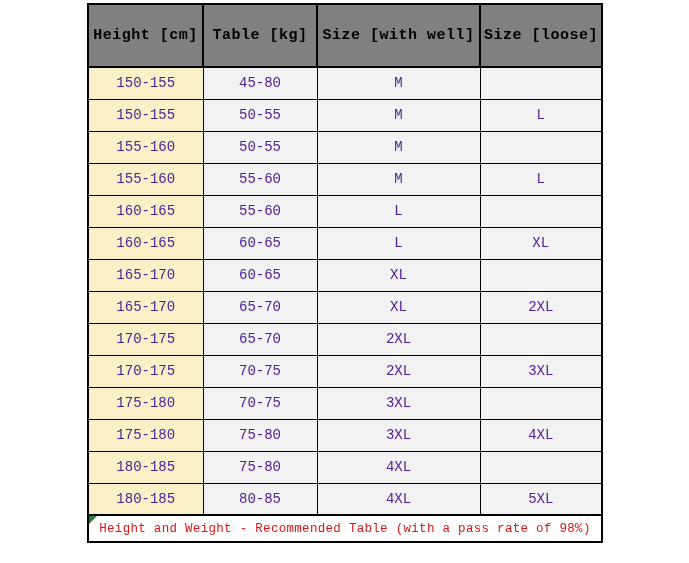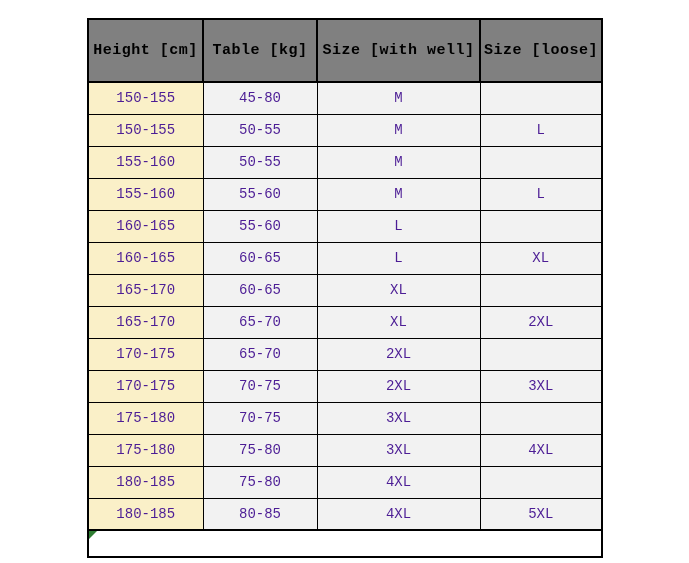--- a/index.html
+++ b/index.html
@@ -16,21 +16,21 @@
     margin: 0;
     padding: 0;
     width: 689px;
     height: 563px;
     background: var(--page-bg);
     font-family: "Liberation Mono", "DejaVu Sans Mono", monospace;
   }
   .table-wrap {
     position: absolute;
     left: 87px;
-    top: 18px;
+    top: 3px;
   }
   table.size-chart {
     border-collapse: collapse;
     table-layout: fixed;
     width: 514px;
     border: 2px solid var(--border);
   }
   col.c1 { width: 115px; }
   col.c2 { width: 114px; }
   col.c3 { width: 163px; }
@@ -181,17 +181,18 @@
           <td class="col-height">180-185</td>
           <td>80-85</td>
           <td>4XL</td>
           <td>5XL</td>
         </tr>
       </tbody>
     <tfoot>
       <tr>
         <td colspan="4">
           <span class="corner-marker"></span>
+          <span>Height and Weight - Recommended Table (with a pass rate of 98%)</span>
         </td>
       </tr>
     </tfoot>
   </table>
 </div>
 
 </body></html>

